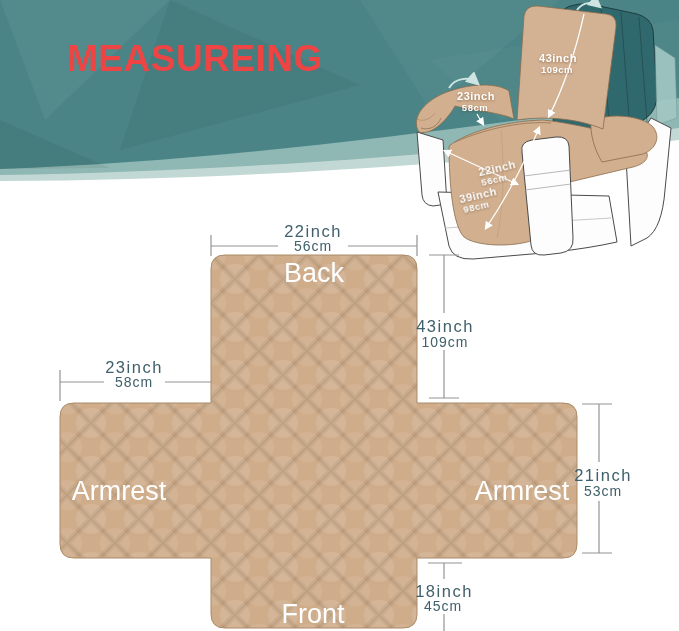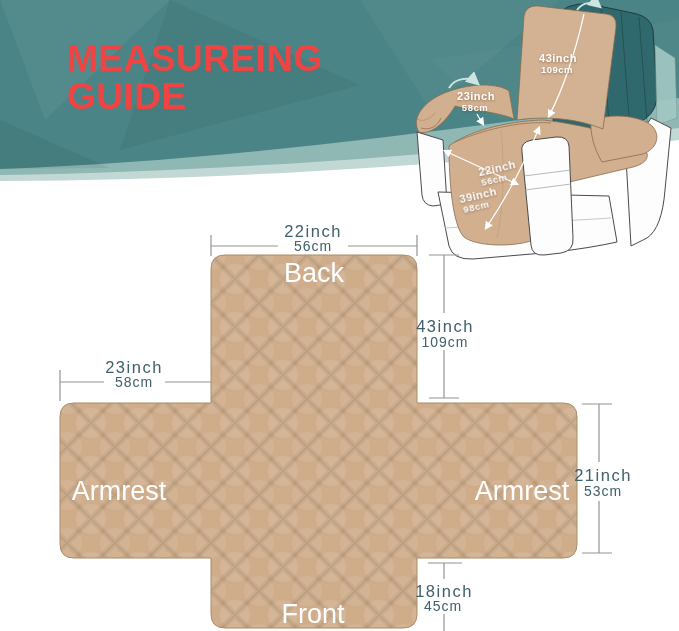--- a/index.html
+++ b/index.html
@@ -40,21 +40,20 @@
       <polygon points="0,0 170,0 45,120" fill="rgba(255,255,255,0.05)"></polygon>
       <polygon points="170,0 360,85 120,150" fill="rgba(0,0,0,0.05)"></polygon>
       <polygon points="360,0 560,0 430,110" fill="rgba(255,255,255,0.04)"></polygon>
       <polygon points="0,120 110,168 0,169" fill="rgba(0,0,0,0.06)"></polygon>
       <polygon points="430,60 679,20 679,98 500,120" fill="rgba(255,255,255,0.03)"></polygon>
     </g>
   </svg>
 
   <div class="title">
     <div>MEASUREING</div>
-    <div>GUIDE</div>
   </div>
 
   <svg class="chair-svg" width="274" height="275" viewBox="0 0 274 275">
     <defs>
       <marker id="ahw" markerWidth="7" markerHeight="7" refX="5" refY="3.5" orient="auto-start-reverse">
         <path d="M0,0 L7,3.5 L0,7 Z" fill="#ffffff"></path>
       </marker>
       <marker id="ahb" markerWidth="7" markerHeight="7" refX="5" refY="3.5" orient="auto-start-reverse">
         <path d="M0,0 L7,3.5 L0,7 Z" fill="#cde4e2"></path>
       </marker>

